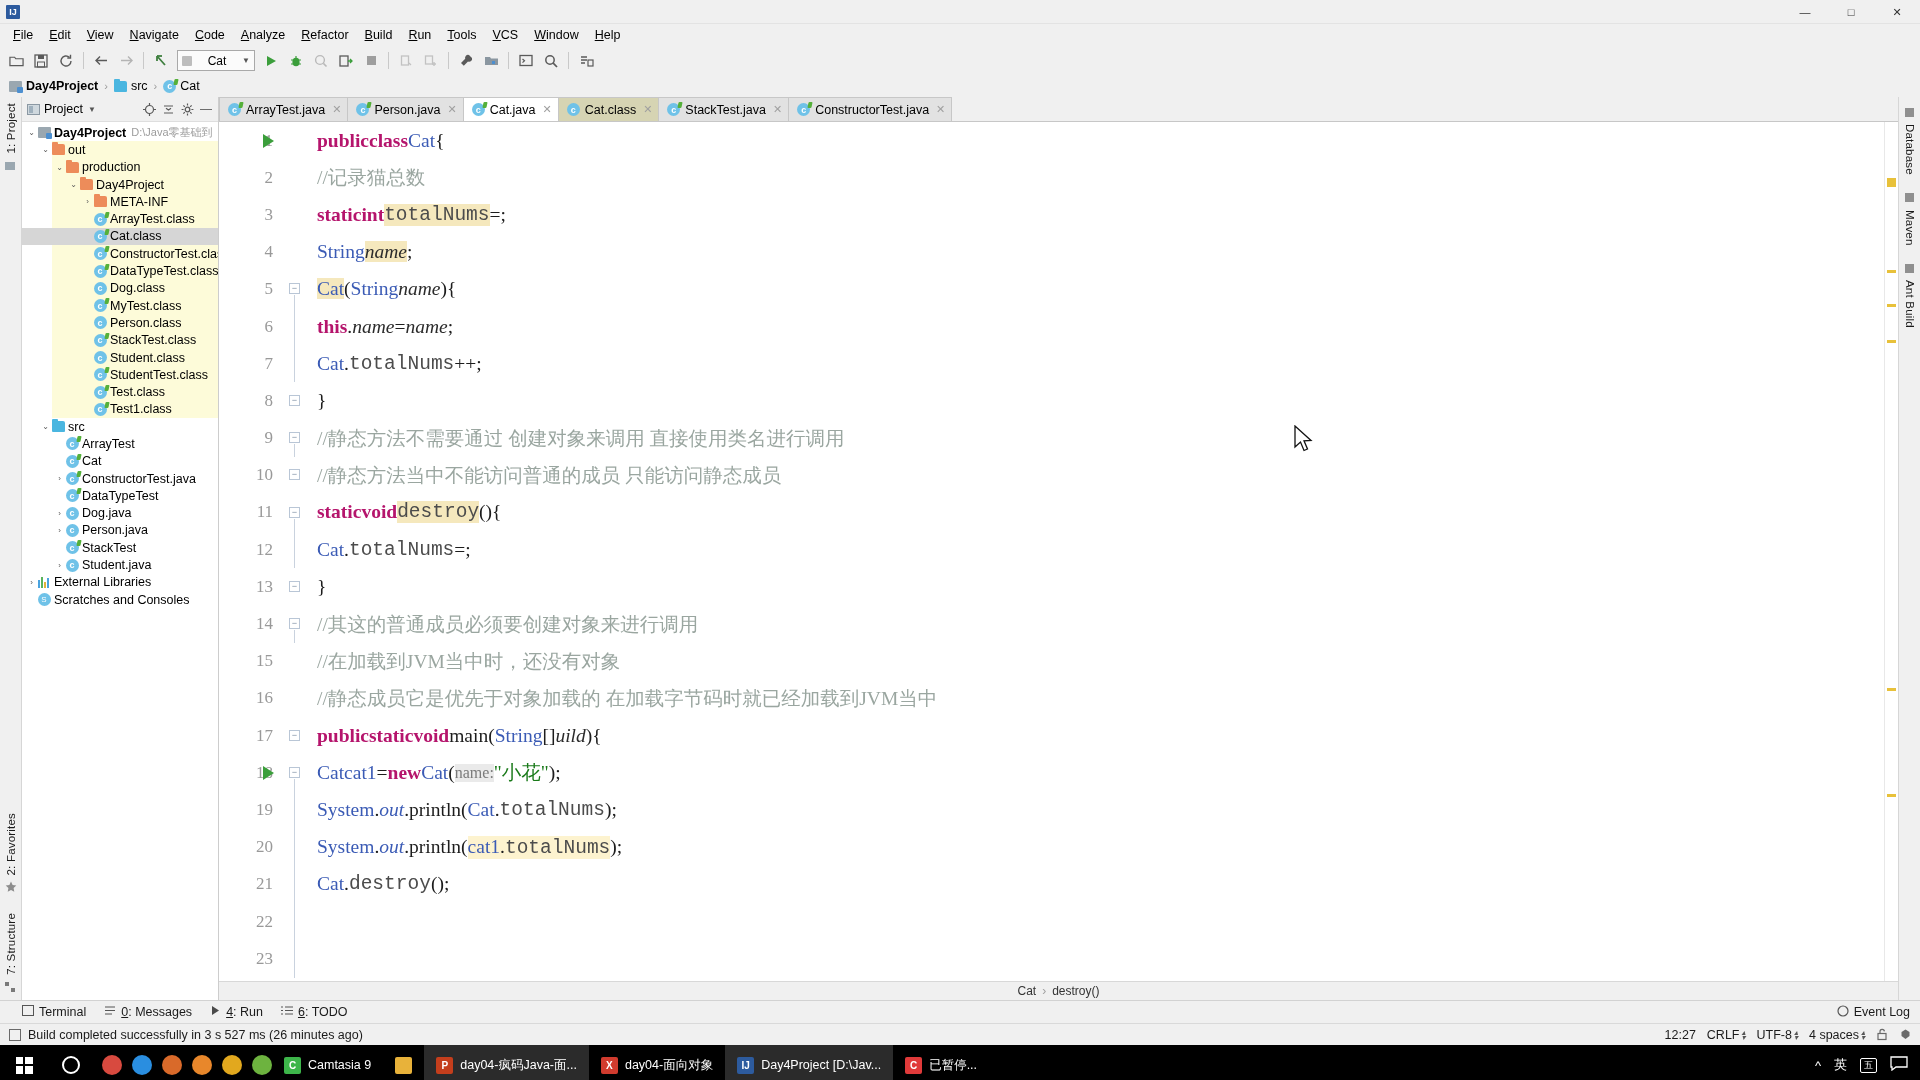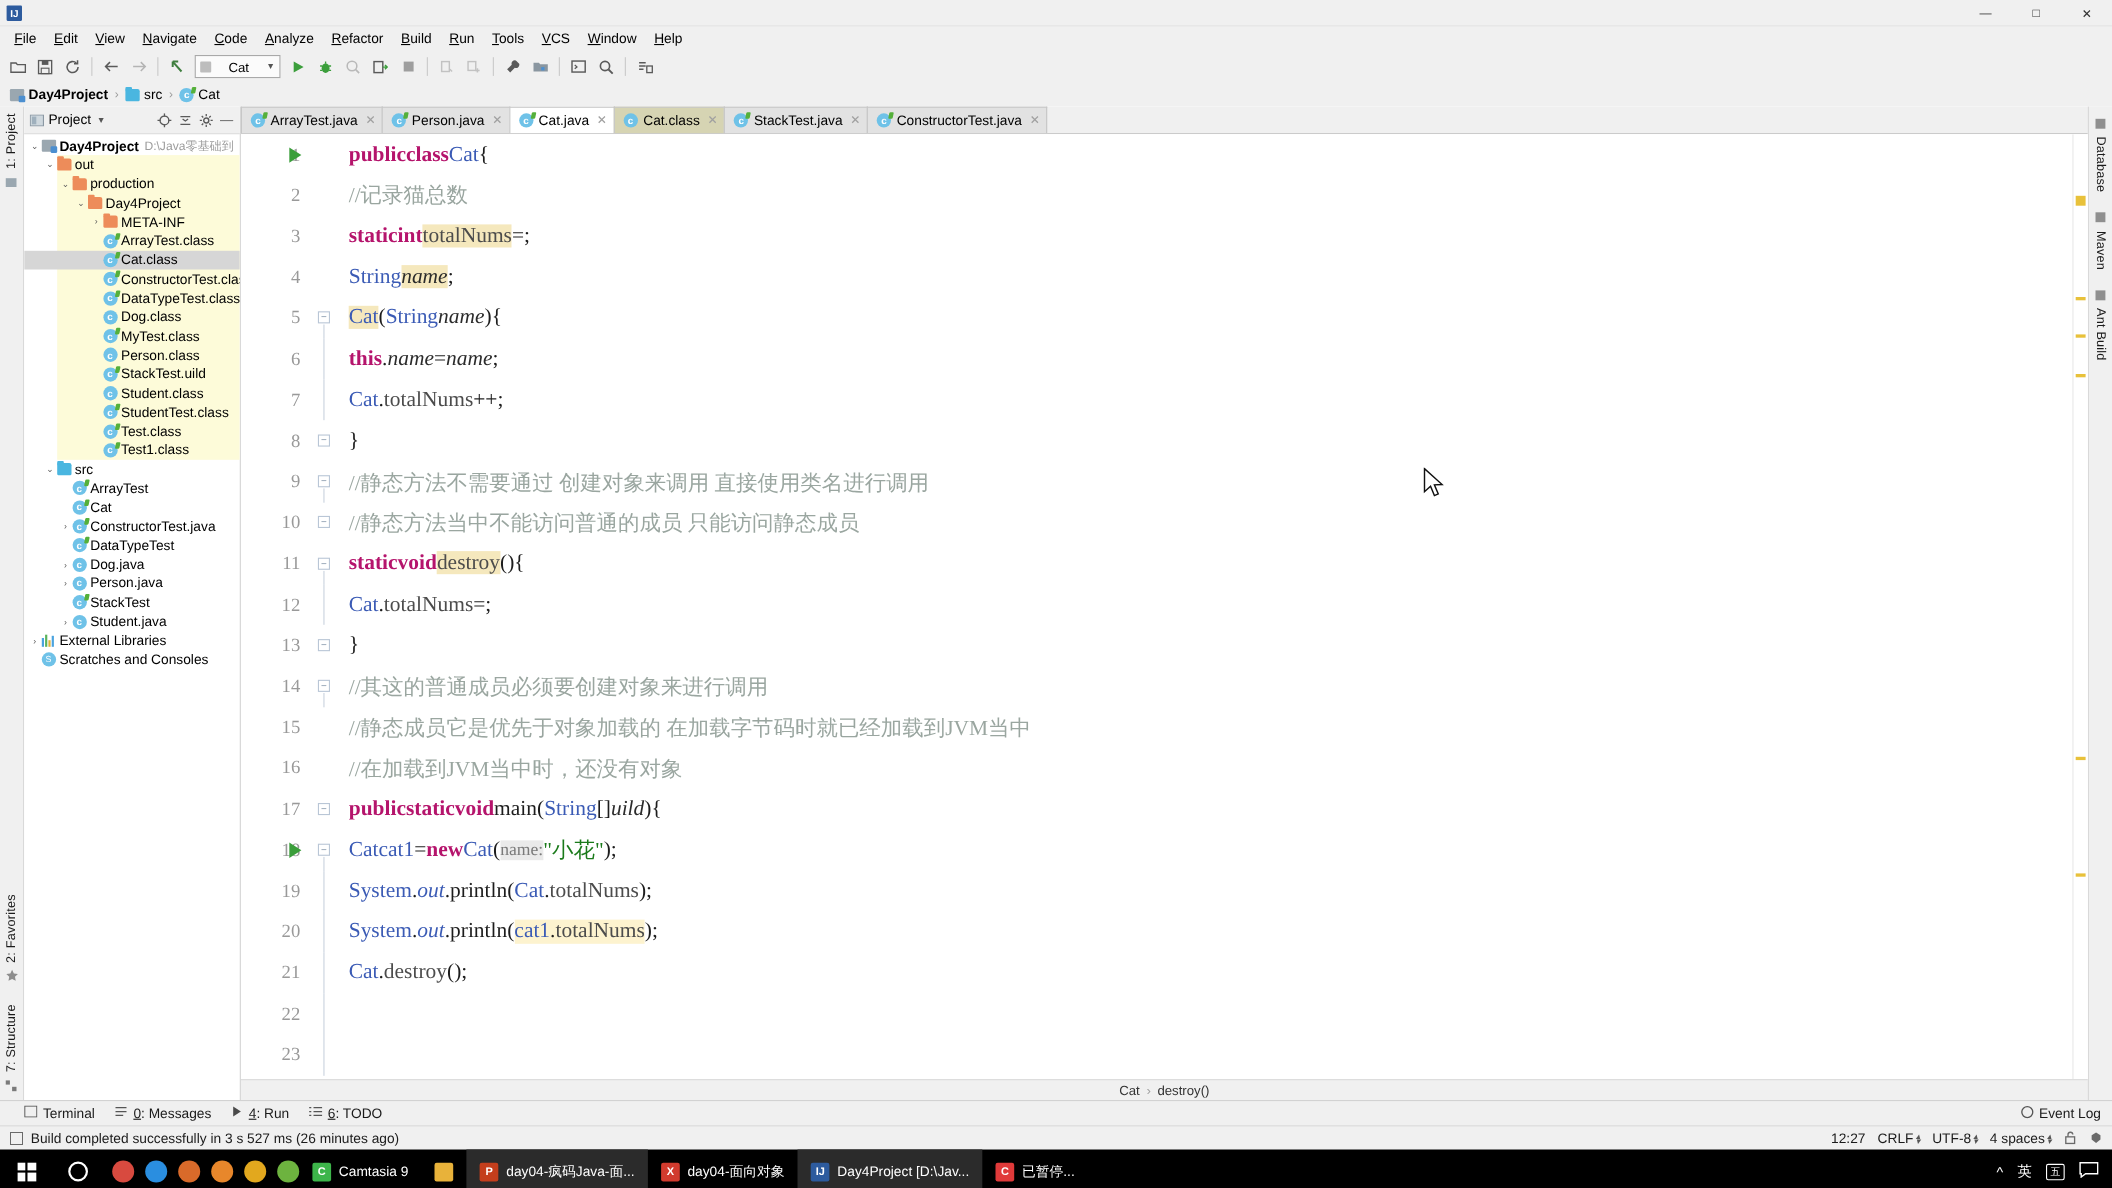--- a/index.html
+++ b/index.html
@@ -158,21 +158,21 @@
   }
   .cline {
     height: 37.2px; display: flex; align-items: center; white-space: pre; font-size: 19.5px;
     padding-left: 8px; letter-spacing: 0px;
   }
   .kw { color: #b5146c; font-weight: bold; }
   .typ { color: #3b5bb5; }
   .plain { color: #1d1d1d; }
   .cmt { color: #9aa6a0; font-style: normal; }
   .str { color: #1a7a1a; }
-  .fld { color: #4c4c4c; }
+  .fld { color: #4c4c4c; font-family: Liberation Mono, monospace; }
   .param { color: #2b2b2b; font-style: italic; }
   .hlbg { background: #f5e8bd; }
   .hlbg2 { background: #fdf3cf; }
   .hintbg { background: #eaeaea; color: #7a7a7a; font-size: 16px; }
 
   
   .markerbar { width: 14px; flex: none; background: #fff; border-left: 1px solid #e8e8e8; position: relative; }
   .marker { position: absolute; right: 2px; width: 9px; height: 3px; background: #e8c13a; }
   .marker.sq { height: 9px; width: 9px; }
 
@@ -538,21 +538,21 @@
             <span class="ticon">
               <span class="ic-class">c</span>
             </span>
             <span class="tlabel">Person.class</span>
           </div>
           <div class="trow" style="padding-left: 60px;">
             <span class="tarrow"></span>
             <span class="ticon">
               <span class="ic-class src">c</span>
             </span>
-            <span class="tlabel">StackTest.uild</span>
+            <span class="tlabel">StackTest.class</span>
           </div>
           <div class="trow" style="padding-left: 60px;">
             <span class="tarrow"></span>
             <span class="ticon">
               <span class="ic-class">c</span>
             </span>
             <span class="tlabel">Student.class</span>
           </div>
           <div class="trow" style="padding-left: 60px;">
             <span class="tarrow"></span>
@@ -753,22 +753,22 @@
             <div class="cline">    <span class="typ"><span class="hlbg">Cat</span></span><span class="plain">(</span><span class="typ">String</span> <span class="param">name</span><span class="plain">)</span> <span class="plain">{</span></div>
             <div class="cline">        <span class="kw">this</span><span class="plain">.</span><span class="param">name</span> <span class="plain">=</span> <span class="param">name</span><span class="plain">;</span></div>
             <div class="cline">        <span class="typ">Cat</span><span class="plain">.</span><span class="fld">totalNums</span><span class="plain">++;</span></div>
             <div class="cline">    <span class="plain">}</span></div>
             <div class="cline">    <span class="cmt">//静态方法不需要通过 创建对象来调用 直接使用类名进行调用</span></div>
             <div class="cline">    <span class="cmt">//静态方法当中不能访问普通的成员 只能访问静态成员</span></div>
             <div class="cline">    <span class="kw">static</span> <span class="kw">void</span> <span class="fld"><span class="hlbg">destroy</span></span><span class="plain">()</span> <span class="plain">{</span></div>
             <div class="cline">        <span class="typ">Cat</span><span class="plain">.</span><span class="fld">totalNums</span> <span class="plain">=</span> <span class="plain">;</span></div>
             <div class="cline">    <span class="plain">}</span></div>
             <div class="cline">    <span class="cmt">//其这的普通成员必须要创建对象来进行调用</span></div>
+            <div class="cline">    <span class="cmt">//在加载到JVM当中时，还没有对象</span></div>
             <div class="cline">    <span class="cmt">//静态成员它是优先于对象加载的 在加载字节码时就已经加载到JVM当中</span></div>
-            <div class="cline">    <span class="cmt">//在加载到JVM当中时，还没有对象</span></div>
             <div class="cline">    <span class="kw">public</span> <span class="kw">static</span> <span class="kw">void</span> <span class="plain">main</span><span class="plain">(</span><span class="typ">String</span><span class="plain">[]</span> <span class="param">uild</span><span class="plain">)</span>  <span class="plain">{</span></div>
             <div class="cline">        <span class="typ">Cat</span> <span class="typ">cat1</span> <span class="plain">=</span> <span class="kw">new</span> <span class="typ">Cat</span><span class="plain">(</span> <span class="hintbg">name:</span> <span class="str">"小花"</span><span class="plain">);</span></div>
             <div class="cline">        <span class="typ">System</span><span class="plain">.</span><span class="typ" style="font-style:italic">out</span><span class="plain">.</span><span class="plain">println</span><span class="plain">(</span><span class="typ">Cat</span><span class="plain">.</span><span class="fld">totalNums</span><span class="plain">);</span></div>
             <div class="cline">        <span class="typ">System</span><span class="plain">.</span><span class="typ" style="font-style:italic">out</span><span class="plain">.</span><span class="plain">println</span><span class="plain">(</span><span class="hlbg2"><span class="typ">cat1</span><span class="plain">.</span><span class="fld">totalNums</span></span><span class="plain">);</span></div>
             <div class="cline">        <span class="typ">Cat</span><span class="plain">.</span><span class="fld">destroy</span><span class="plain">();</span></div>
           </div>
         <div class="markerbar">
           <div class="marker sq" style="top:56px"></div>
           <div class="marker" style="top:148px"></div>
           <div class="marker" style="top:182px"></div>

